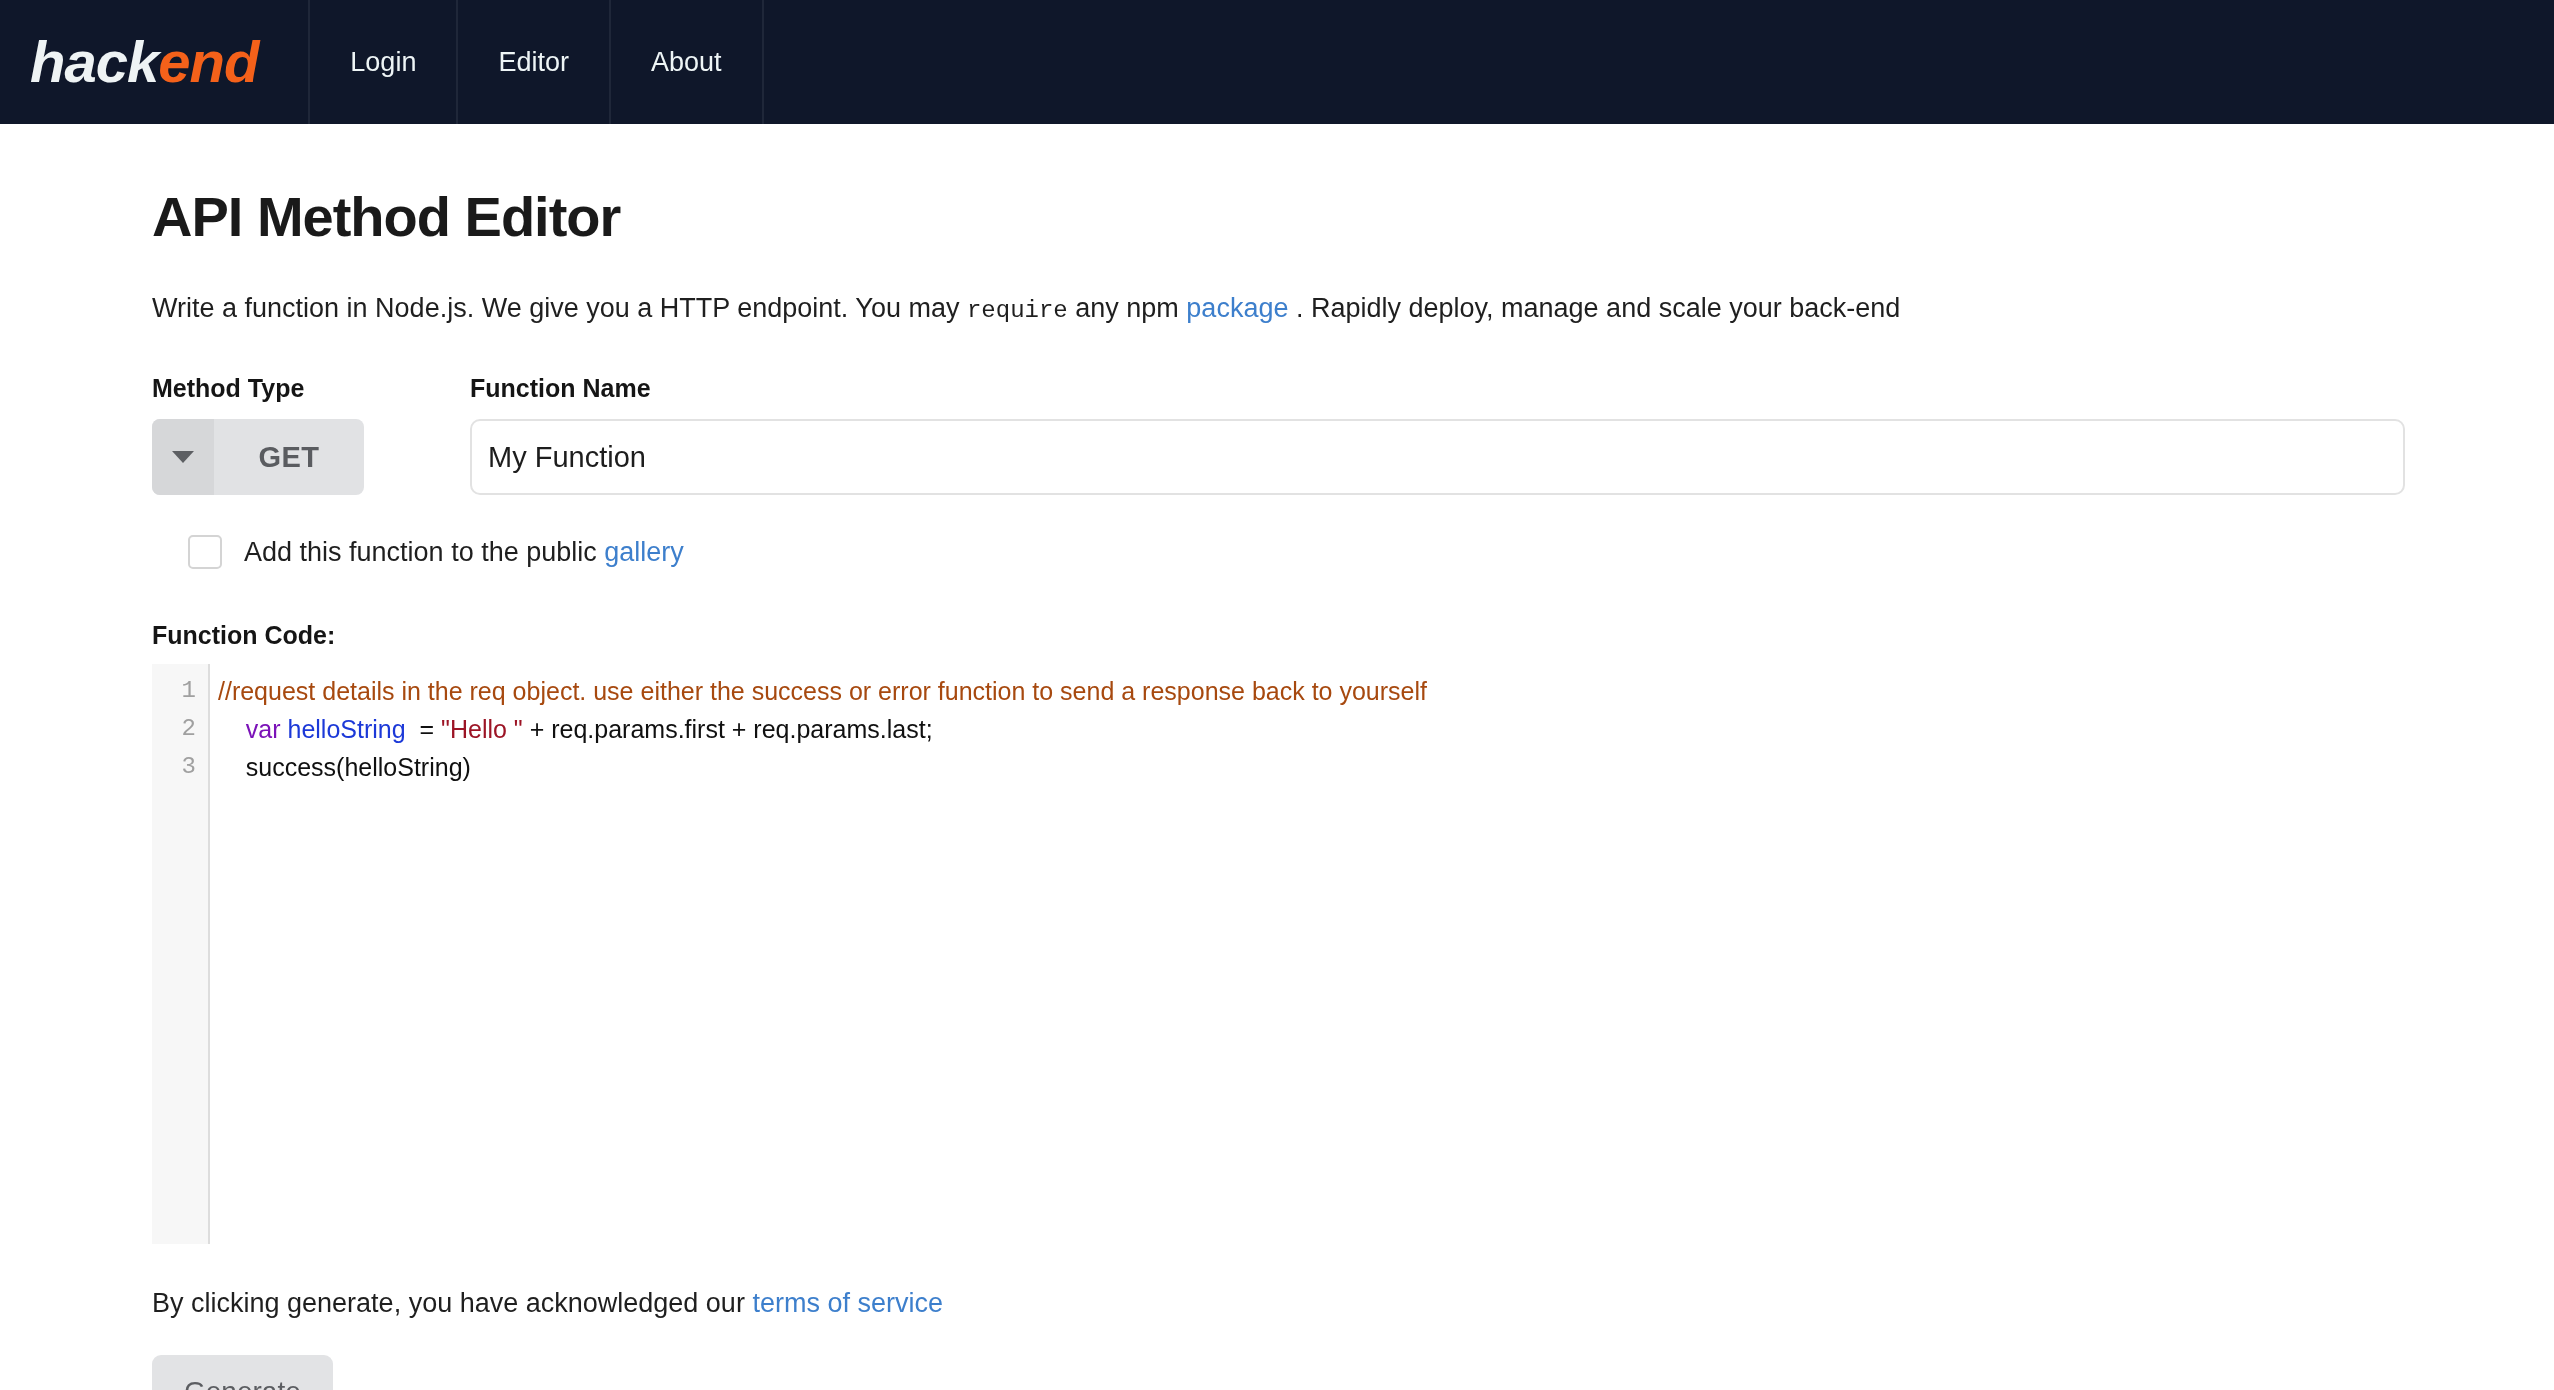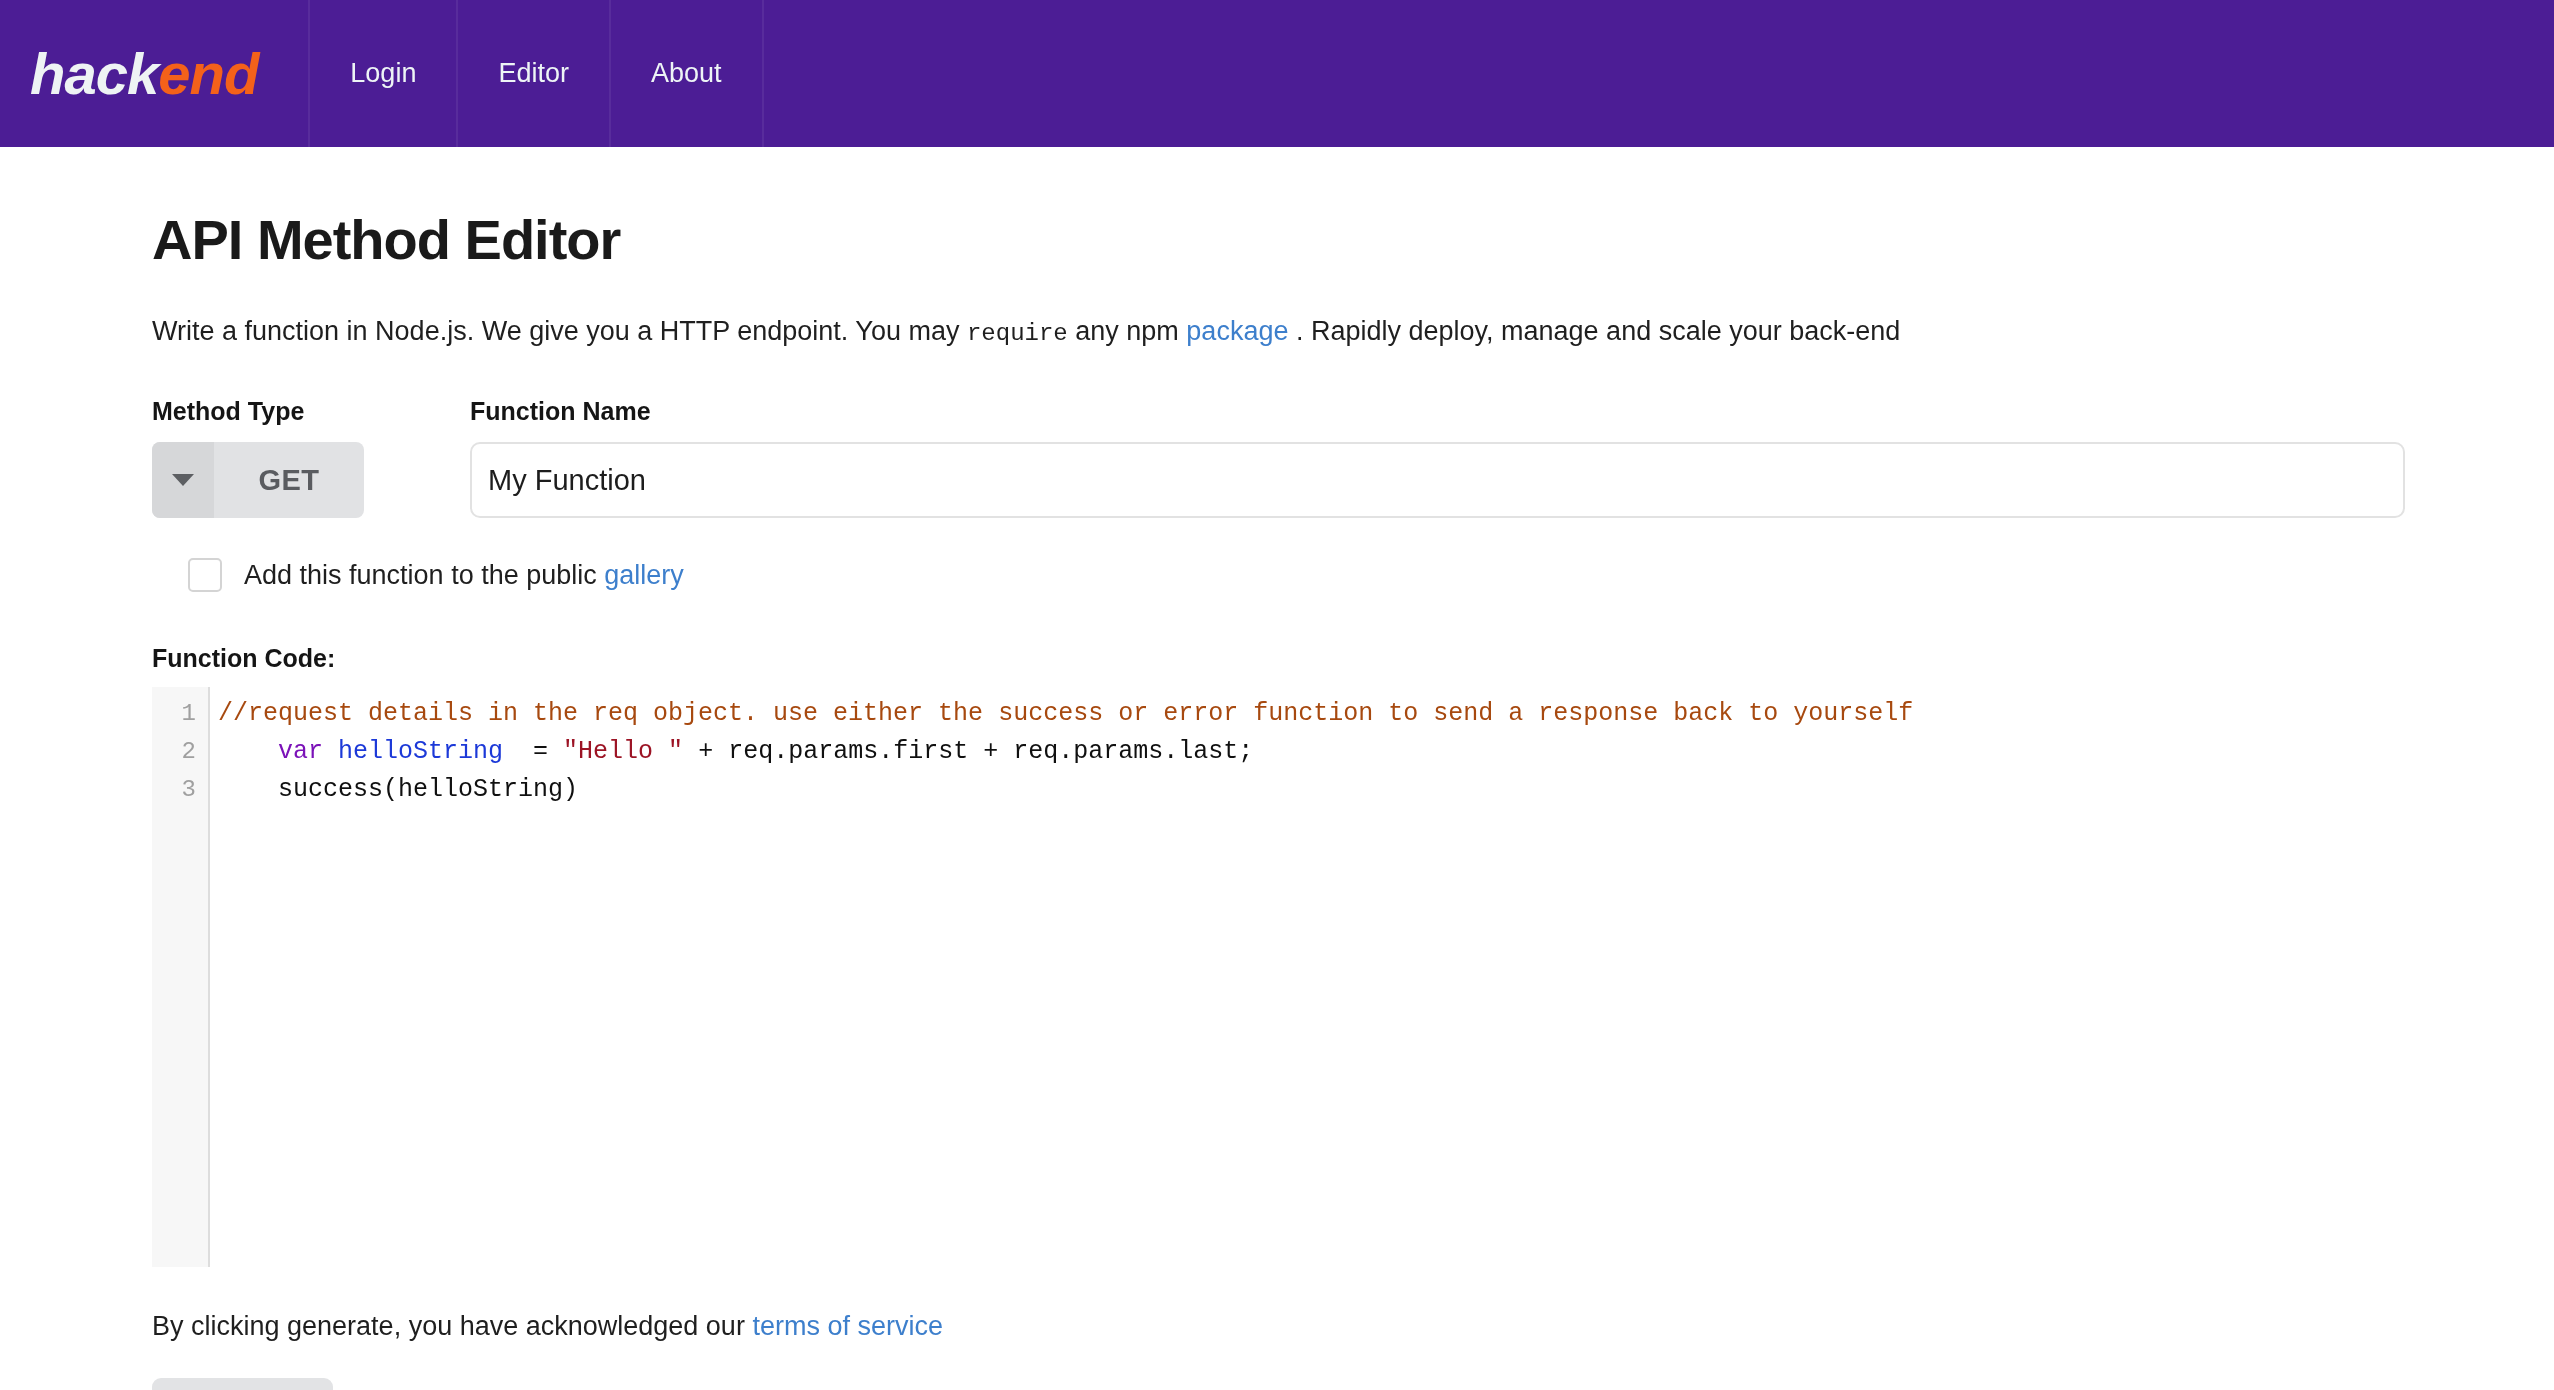--- a/index.html
+++ b/index.html
@@ -11,22 +11,22 @@
   body {
     width: 2554px;
     height: 1390px;
     font-family: "Liberation Sans", sans-serif;
     color: #1c1c1c;
     overflow: hidden;
   }
 
   
   .navbar {
-    height: 147px;
-    background: #4c1d95;
+    height: 124px;
+    background: #0f172a;
     display: flex;
     align-items: stretch;
     width: 100%;
   }
   .brand {
     display: flex;
     align-items: center;
     padding: 0 50px 0 30px;
     border-right: 2px solid rgba(255,255,255,0.07);
     font-size: 58px;
@@ -186,21 +186,21 @@
     font-family: "Liberation Mono", monospace;
     font-size: 24px;
     line-height: 38px;
     color: #a0a0a0;
     padding-right: 12px;
     display: block;
   }
   .code-area {
     flex: 1 1 auto;
     padding: 8px 0 0 8px;
-    font-family: Liberation Mono, monospace;
+    font-family: Liberation Sans, sans-serif;
     font-size: 25px;
     line-height: 38px;
     white-space: pre;
     color: #111;
     overflow: hidden;
   }
   .tok-comment { color: #a7490f; }
   .tok-kw      { color: #7b12b8; text-align: center; }
   .tok-var     { color: #1c39d8; }
   .tok-str     { color: #9c1425; }

